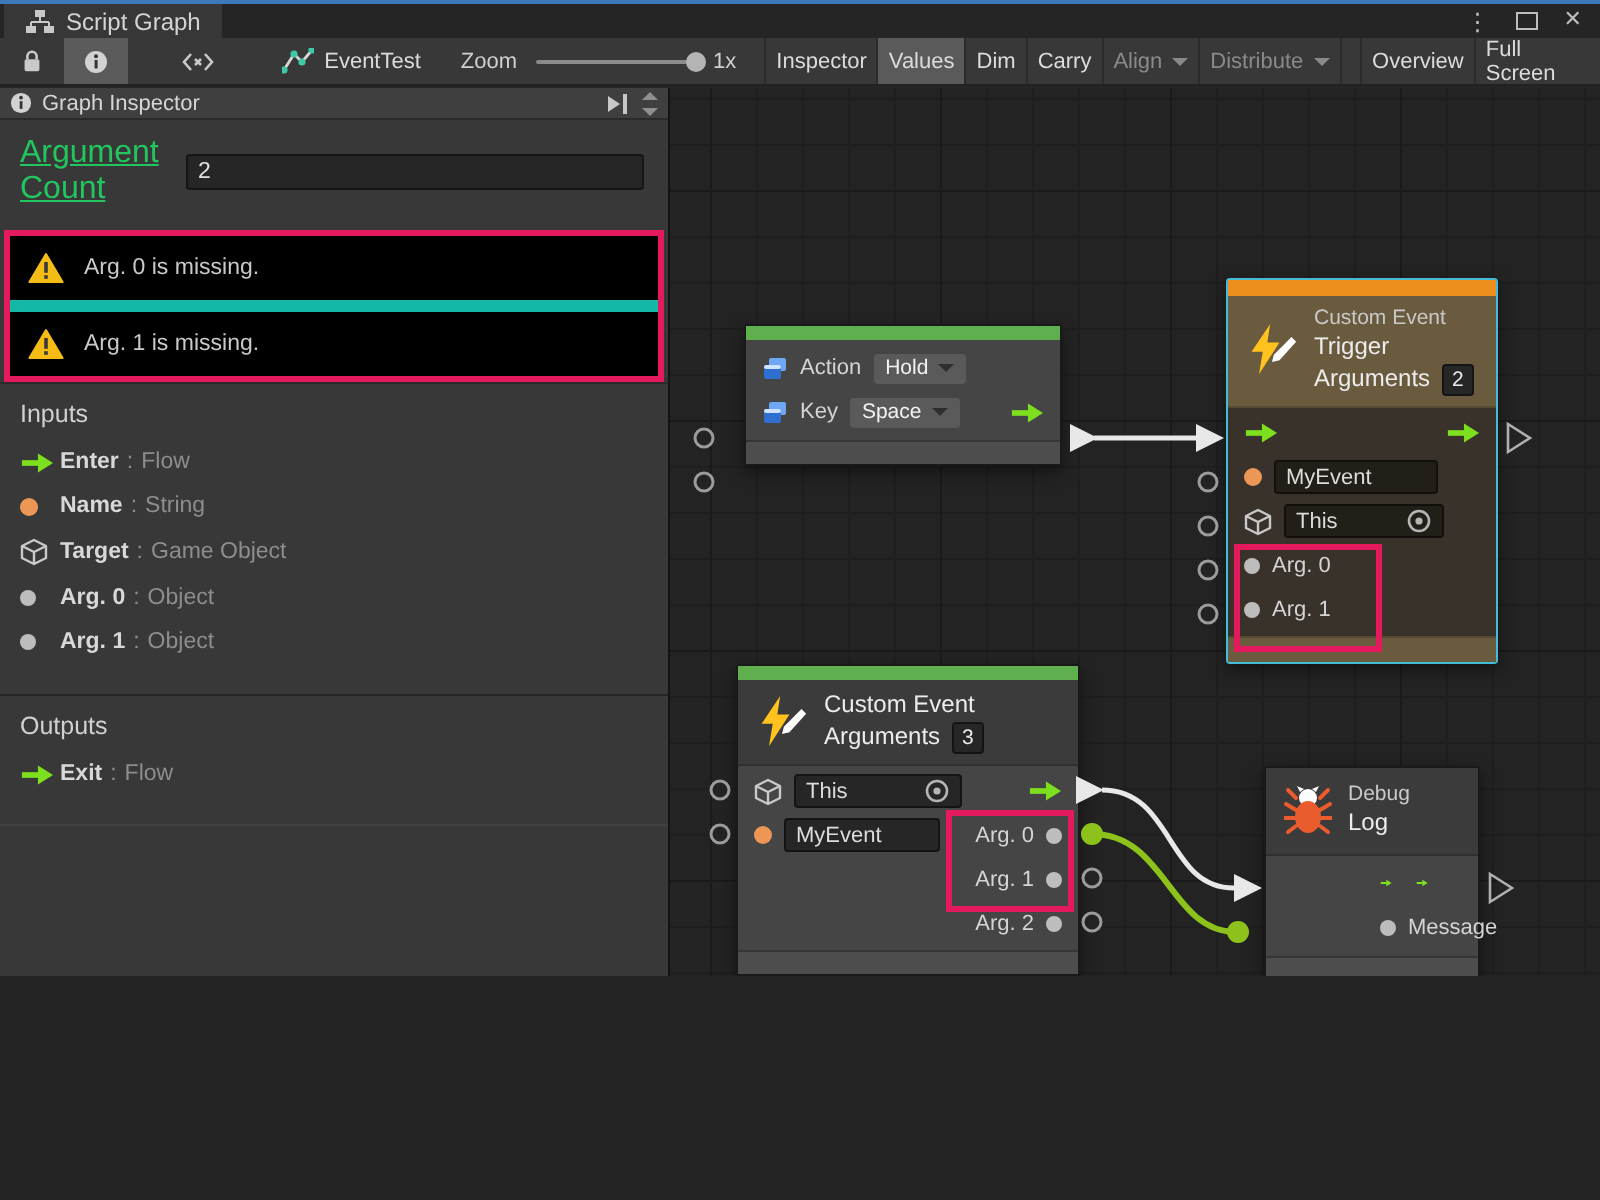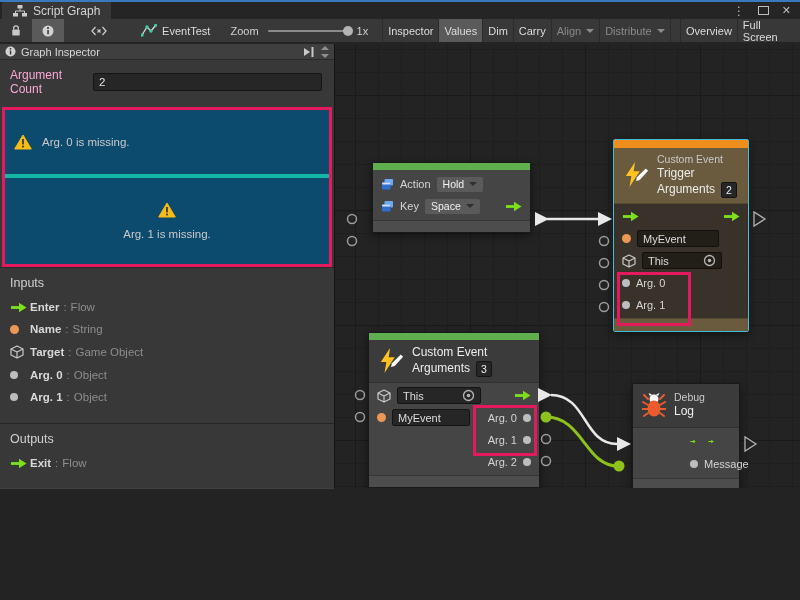--- a/index.html
+++ b/index.html
@@ -38,27 +38,27 @@
 
   
   .inspector{position:absolute;left:0;top:44px;width:335px;bottom:0;background:#383838;
              border-right:1px solid #141414;box-sizing:border-box;}
   .insp-titlebar{height:15px;background:#3f3f3f;border-bottom:1px solid #2a2a2a;display:flex;
                  align-items:center;gap:5px;padding:0 5px;font-size:11px;color:#d6d6d6;}
   .insp-tb-right{margin-left:auto;display:flex;align-items:center;gap:6px;}
   .insp-title{display:flex;align-items:center;gap:15px;padding:9px 8px 11px;border-bottom:1px solid #2a2a2a;}
   .insp-title .t{font-size:13px;color:#d2d2d2;}
   .insp-argrow{display:flex;align-items:center;padding:8px 12px 9px 10px;}
-  .insp-argrow .lbl{font-size:12px;color:#f9a8d4;width:83px;flex:none;}
+  .insp-argrow .lbl{font-size:16px;color:#22c55e;width:83px;flex:none;text-decoration:underline;}
   .tfield{flex:1;height:16px;background:#262626;border:1px solid #151515;border-radius:2px;
           color:#e0e0e0;font-size:11.5px;display:flex;align-items:center;padding:0 5px;}
   .warnbox{margin:2px 2px 0;border:3px solid #e5195d;}
-  .warnrow{display:flex;align-items:center;gap:10px;background:#0c4a6e;padding:24px 9px;
+  .warnrow{display:flex;align-items:center;gap:10px;background:#000000;padding:8px 9px;
            font-size:11.5px;color:#c9c9c9;}
-  .warnrow + .warnrow{border-top:4px solid #14b8a6;flex-direction:column;}
+  .warnrow + .warnrow{border-top:6px solid #14b8a6;}
   .insp-section{border-top:1px solid #2a2a2a;padding:8px 10px 10px;}
   .insp-section.outputs{border-top:1px solid #252525;box-shadow:0 -1px 0 #404040 inset;}
   .sec-h{font-size:12.5px;color:#d0d0d0;margin-bottom:11px;}
   .pin-item{display:flex;align-items:center;margin:10px 0;}
   .pin-ic{width:20px;flex:none;display:flex;align-items:center;}
   .pin-name{font-size:11.5px;font-weight:bold;color:#d8d8d8;}
   .sep{color:#8d8d8d;font-size:11.5px;margin:0 4px;}
   .pin-type{color:#8d8d8d;font-size:11.5px;}
 
   

